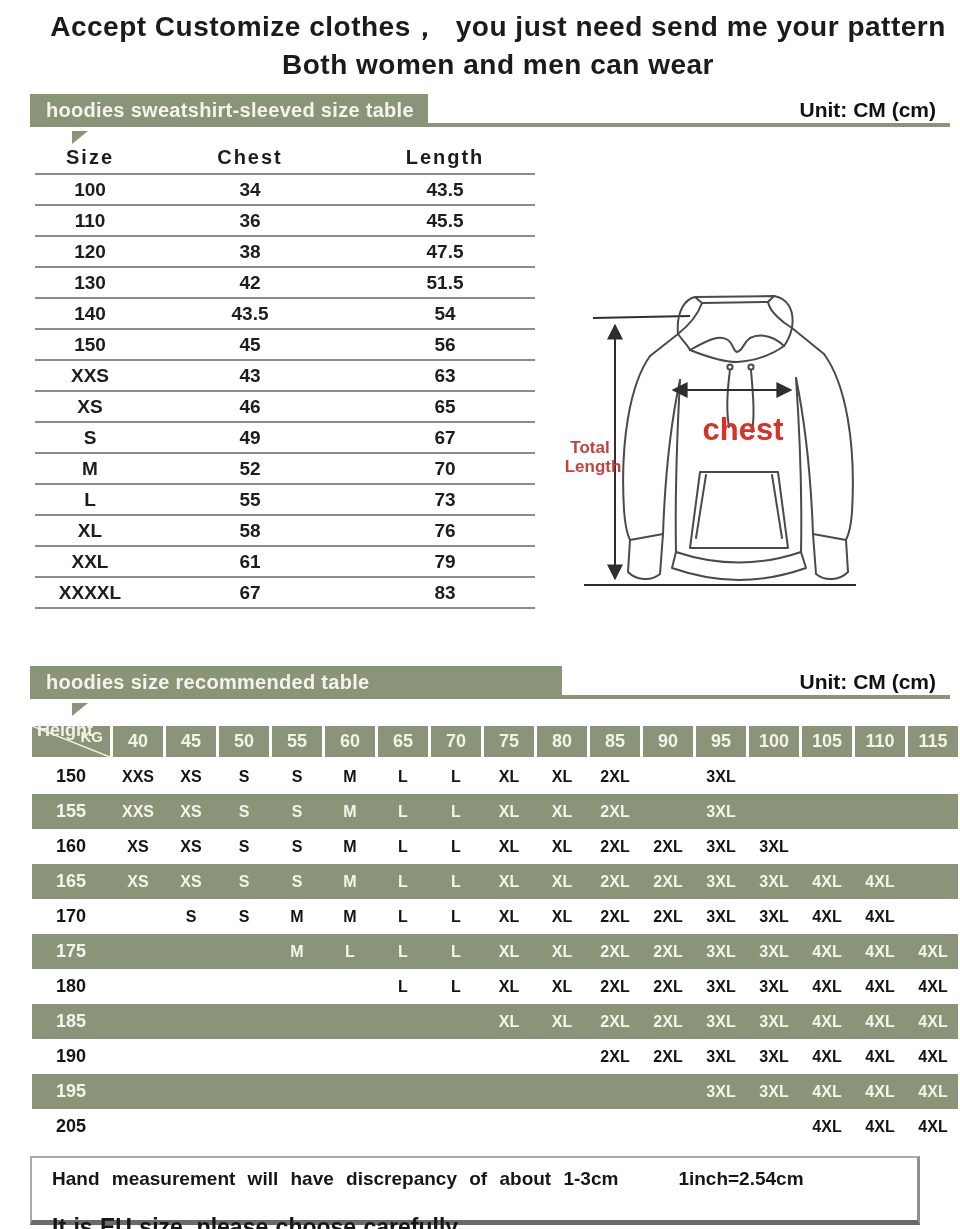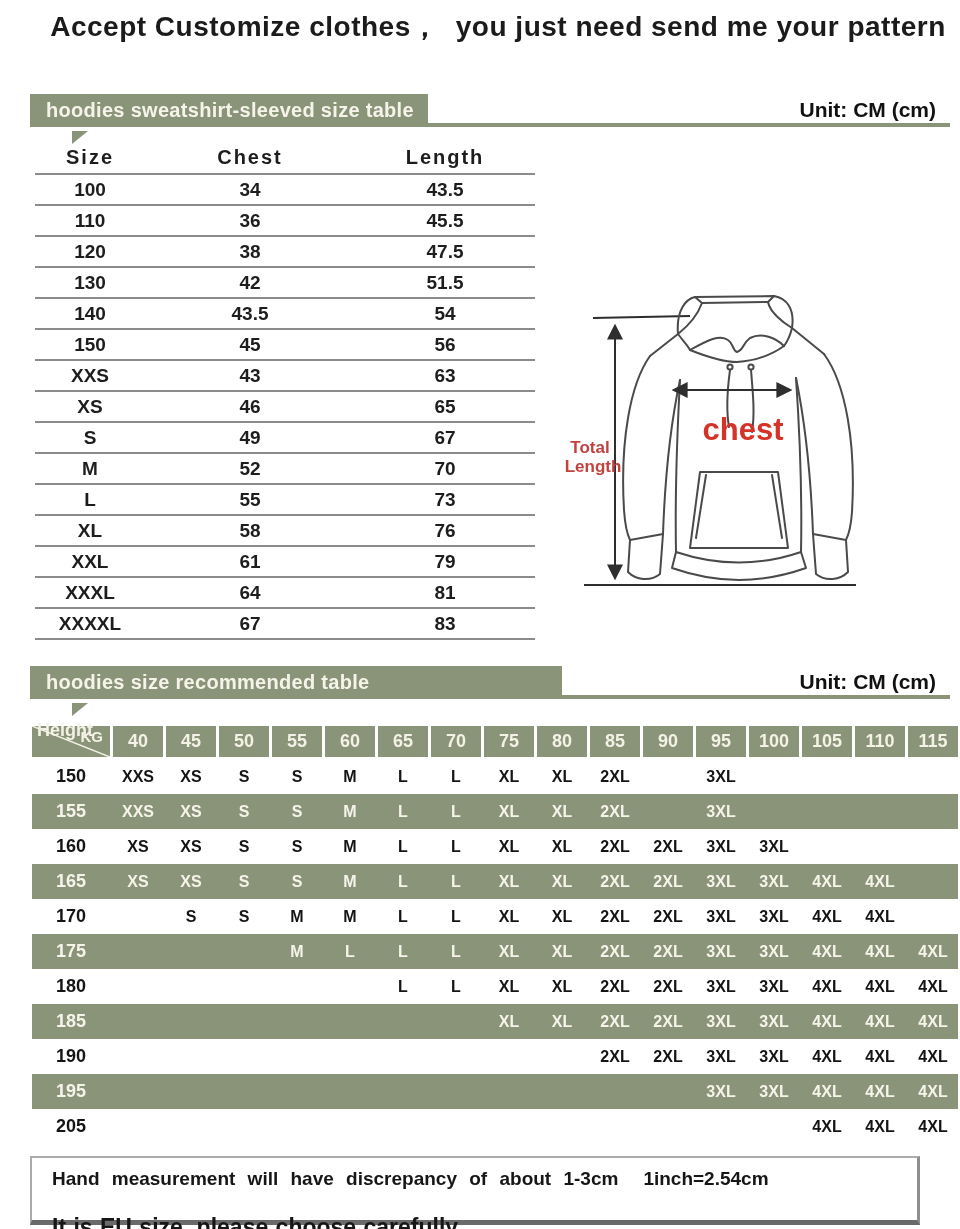--- a/index.html
+++ b/index.html
@@ -69,30 +69,31 @@
   .matrix-row.green { background:var(--green); color:#f6f4ea; }
   .matrix-row .rowlabel { font-size:18px; }
 
   
   .note {
     position:absolute; top:1156px; left:30px; width:890px; height:69px;
     border:2px solid #ababab; border-right:3px solid #8f8f8f; border-bottom:5px solid #6a6a6a;
     background:#fff; padding:10px 0 0 20px;
   }
   .note-line1 { font-weight:bold; font-size:19px; word-spacing:7px; white-space:nowrap; }
-  .note-line1 .right-part { margin-left:25px; word-spacing:1px; }
+  .note-line1 .right-part { margin-left:60px; word-spacing:1px; }
   .note-line2 { font-weight:bold; font-size:23px; margin-top:24px; word-spacing:1px; }
 </style>
 </head>
 <body style="--green: #8a9478; --red: #c2423e; --chest-red: #d53228;">
 
 <div class="page">
 
   <div class="title-block">
     <div class="title-line">Accept Customize clothes，  you just need send me your pattern</div>
+    <div class="title-line">Both women and men can wear</div>
   </div>
 
   <div class="banner-row" id="banner1">
     <div class="banner-box">hoodies sweatshirt-sleeved size table</div>
     <div class="banner-tail"></div>
     <div class="unit-label">Unit: CM (cm)</div>
   </div>
 
   <div class="size-table" id="size-table">
       <div class="size-row header">
@@ -157,25 +158,20 @@
       </div>
       <div class="size-row">
         <div>XL</div>
         <div>58</div>
         <div>76</div>
       </div>
       <div class="size-row">
         <div>XXL</div>
         <div>61</div>
         <div>79</div>
-      </div>
-      <div class="size-row">
-        <div>XXXL</div>
-        <div>64</div>
-        <div>81</div>
       </div>
       <div class="size-row">
         <div>XXXXL</div>
         <div>67</div>
         <div>83</div>
       </div>
     </div>
 
   <div class="diagram">
     <svg viewBox="0 0 398 358">

